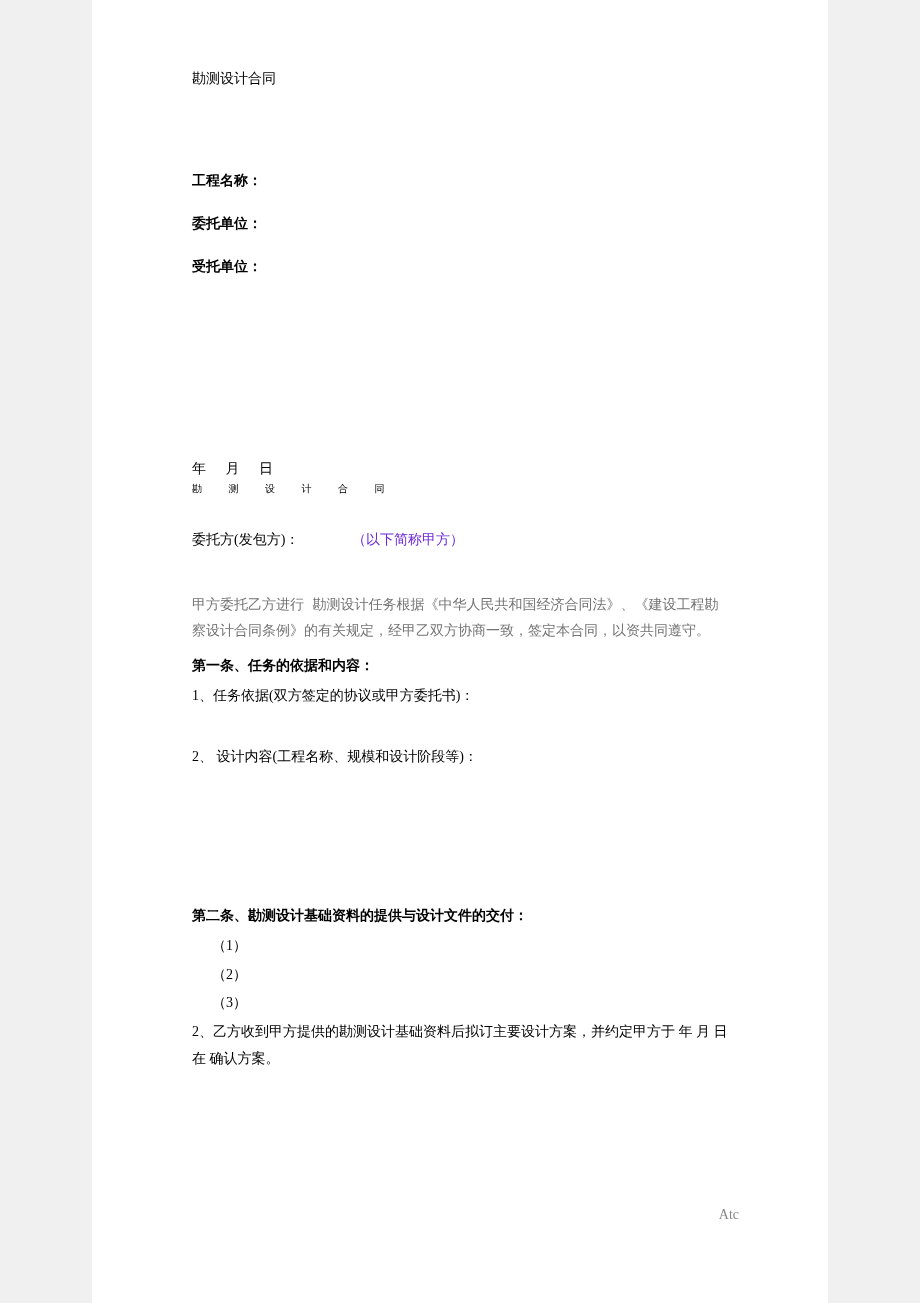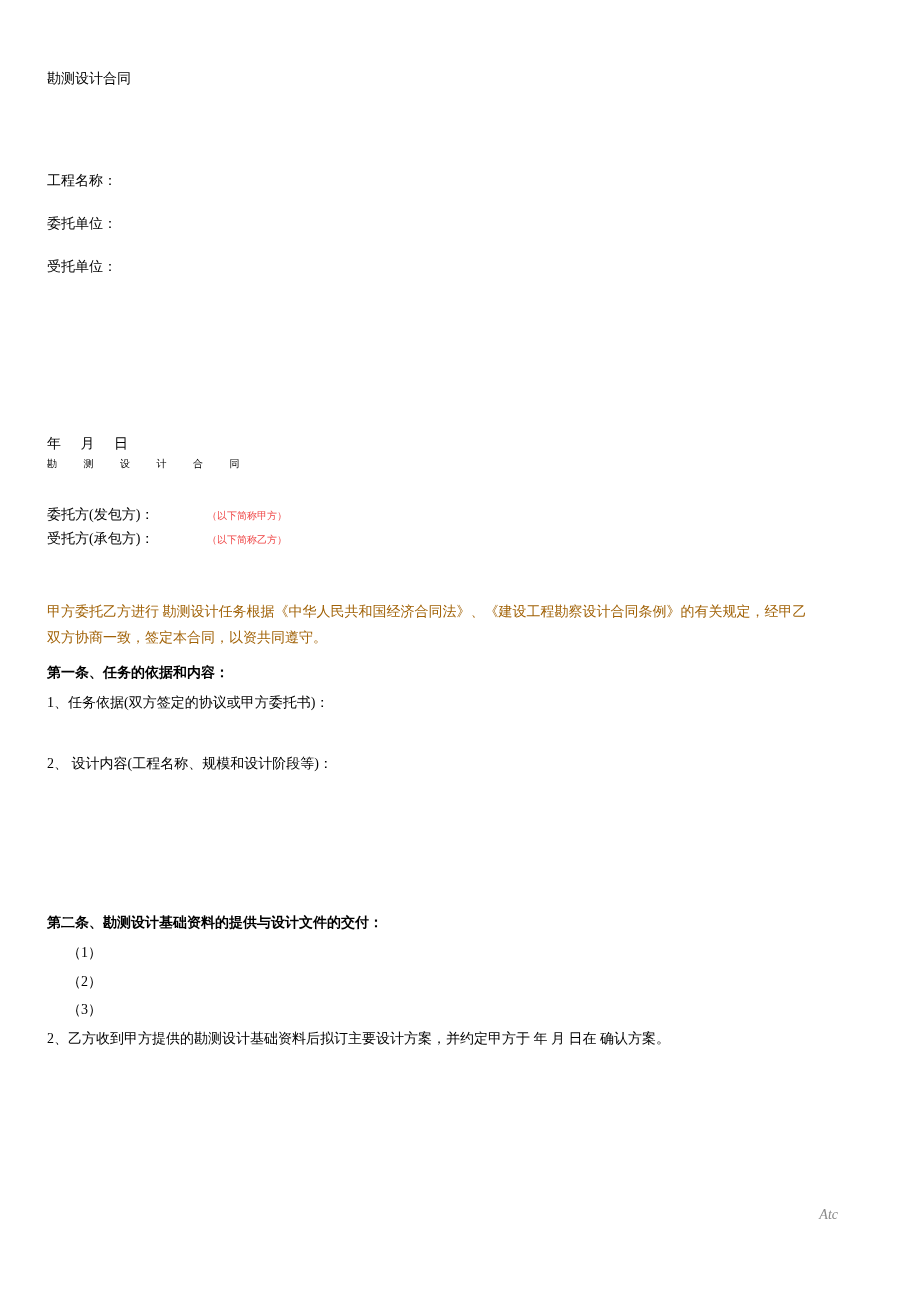--- a/index.html
+++ b/index.html
@@ -11,36 +11,37 @@
     body {
       background-color: #f0f0f0;
       display: flex;
       justify-content: center;
       align-items: flex-start;
       min-height: 100vh;
       font-family: "SimSun", "宋体", serif;
     }
 
     .page-container {
-      width: 920px;
+      width: 736px;
       min-height: 1303px;
       background-color: #ffffff;
       position: relative;
-      padding: 60px 100px 60px 47px;
+      padding: 60px 100px 60px 100px;
     }
 
     .doc-title {
       font-size: 14px;
       color: #000;
       margin-bottom: 80px;
       margin-top: 10px;
     }
 
     .project-info-section {
-      margin-bottom: 35px;
+      margin-bottom: 60px;
+      font-weight: bold;
     }
 
     .info-line {
       font-size: 14px;
       color: #000;
       margin-bottom: 18px;
       line-height: 1.8;
     }
 
     .date-section {
@@ -54,51 +55,52 @@
     }
 
     .contract-title-spaced {
       font-size: 10px;
       color: #000;
       letter-spacing: 12px;
       margin-bottom: 20px;
     }
 
     .party-section {
-      margin-bottom: 16px;
+      margin-bottom: 8px;
     }
 
     .party-line {
       font-size: 14px;
       color: #000;
       margin-bottom: 6px;
       display: flex;
       align-items: baseline;
     }
 
     .party-label {
       min-width: 160px;
       display: inline-block;
     }
 
     .party-note {
-      font-size: 10px;
-      color: #ef4444;
+      font-size: 14px;
+      color: #6d28d9;
     }
 
     .body-section {
       margin-top: 20px;
     }
 
     .body-paragraph {
       font-size: 14px;
-      color: #a16207;
+      color: #737373;
       line-height: 1.9;
       margin-bottom: 8px;
       text-indent: 0;
+      font-family: Liberation Mono, monospace;
     }
 
     .section-title {
       font-size: 14px;
       color: #000;
       font-weight: bold;
       margin-top: 8px;
       margin-bottom: 4px;
       line-height: 1.9;
     }
@@ -126,24 +128,23 @@
       height: 30px;
     }
 
     .spacer-small {
       height: 15px;
     }
 
     .watermark-area {
       position: absolute;
       bottom: 80px;
-      right: 82px;
+      right: 89px;
       font-size: 14px;
       color: #888;
-      font-style: italic;
     }
   </style>
 </head>
 <body>
 
 <div class="page-container">
 
   <div class="doc-title">勘测设计合同</div>
 
   <div class="project-info-section">
@@ -160,24 +161,20 @@
     <div class="contract-title-spaced">勘 测 设 计 合 同</div>
   </div>
 
   <div class="spacer-small"></div>
 
   <div class="party-section">
     <div class="party-line">
       <span class="party-label">委托方(发包方)：</span>
       <span class="party-note">（以下简称甲方）</span>
     </div>
-    <div class="party-line">
-      <span class="party-label">受托方(承包方)：</span>
-      <span class="party-note">（以下简称乙方）</span>
-    </div>
   </div>
 
   <div class="spacer-small"></div>
 
   <div class="body-section">
     <div class="body-paragraph">甲方委托乙方进行            勘测设计任务根据《中华人民共和国经济合同法》、《建设工程勘察设计合同条例》的有关规定，经甲乙双方协商一致，签定本合同，以资共同遵守。</div>
 
     <div class="section-title">第一条、任务的依据和内容：</div>
     <div class="clause-item">1、任务依据(双方签定的协议或甲方委托书)：</div>
 

